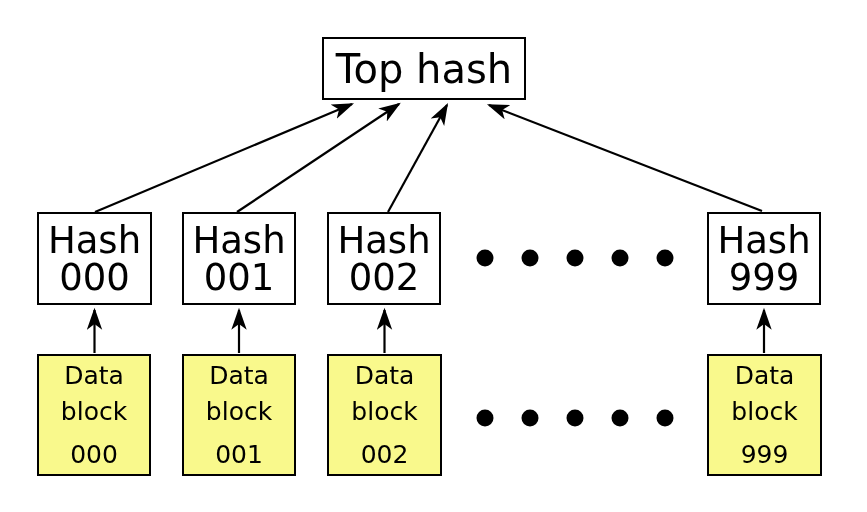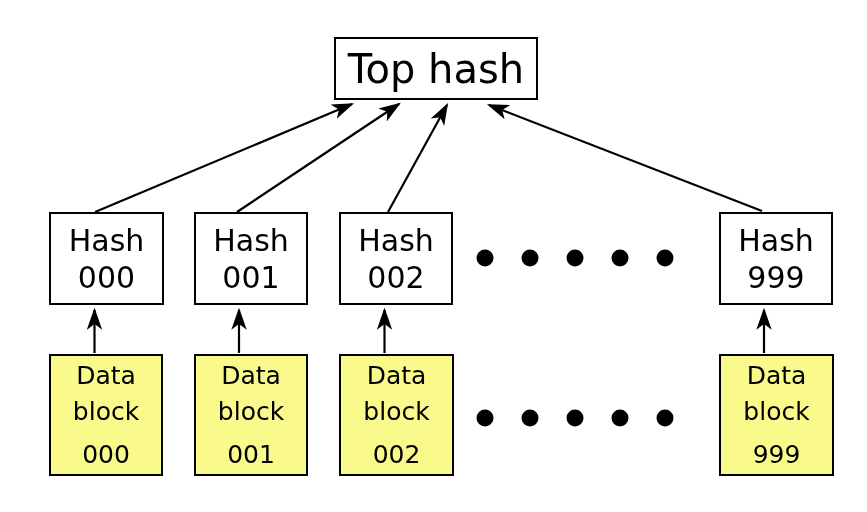--- a/index.html
+++ b/index.html
@@ -14,24 +14,24 @@
   .arrows{position:absolute;left:0;top:0;width:867px;height:512px;pointer-events:none;}
   .arrow-line{stroke:var(--arrow,#000);stroke-width:2.2;fill:none;}
   .arrow-head{fill:var(--arrow,#000);}
   .ellipsis-dot-group circle{fill:var(--arrow,#000);}
   .box{
     position:absolute;box-sizing:border-box;
     border:2px solid var(--border,#000);
     background:var(--hash-fill,#fff);
     display:flex;flex-direction:column;
     align-items:center;justify-content:center;
-    text-align:center;line-height:1;margin-left:12px;
+    text-align:center;line-height:1;
   }
   .top-hash-box{font-size:40px;}
-  .hash-box{font-size:30px;}
+  .hash-box{font-size:37px;}
   .hash-box .line{line-height:37px;}
   .data-box{font-size:25px;background:var(--data-fill,#f9f98c);}
   .data-box .line{line-height:36px;}
   .data-box .idx{margin-top:7px;}
 </style>
 </head>
 <body>
 
 <div class="canvas" style="--bg: #ffffff; --border: #000000; --hash-fill: #ffffff; --data-fill: #f9f98c; --arrow: #000000; --text: #000000;">
 

